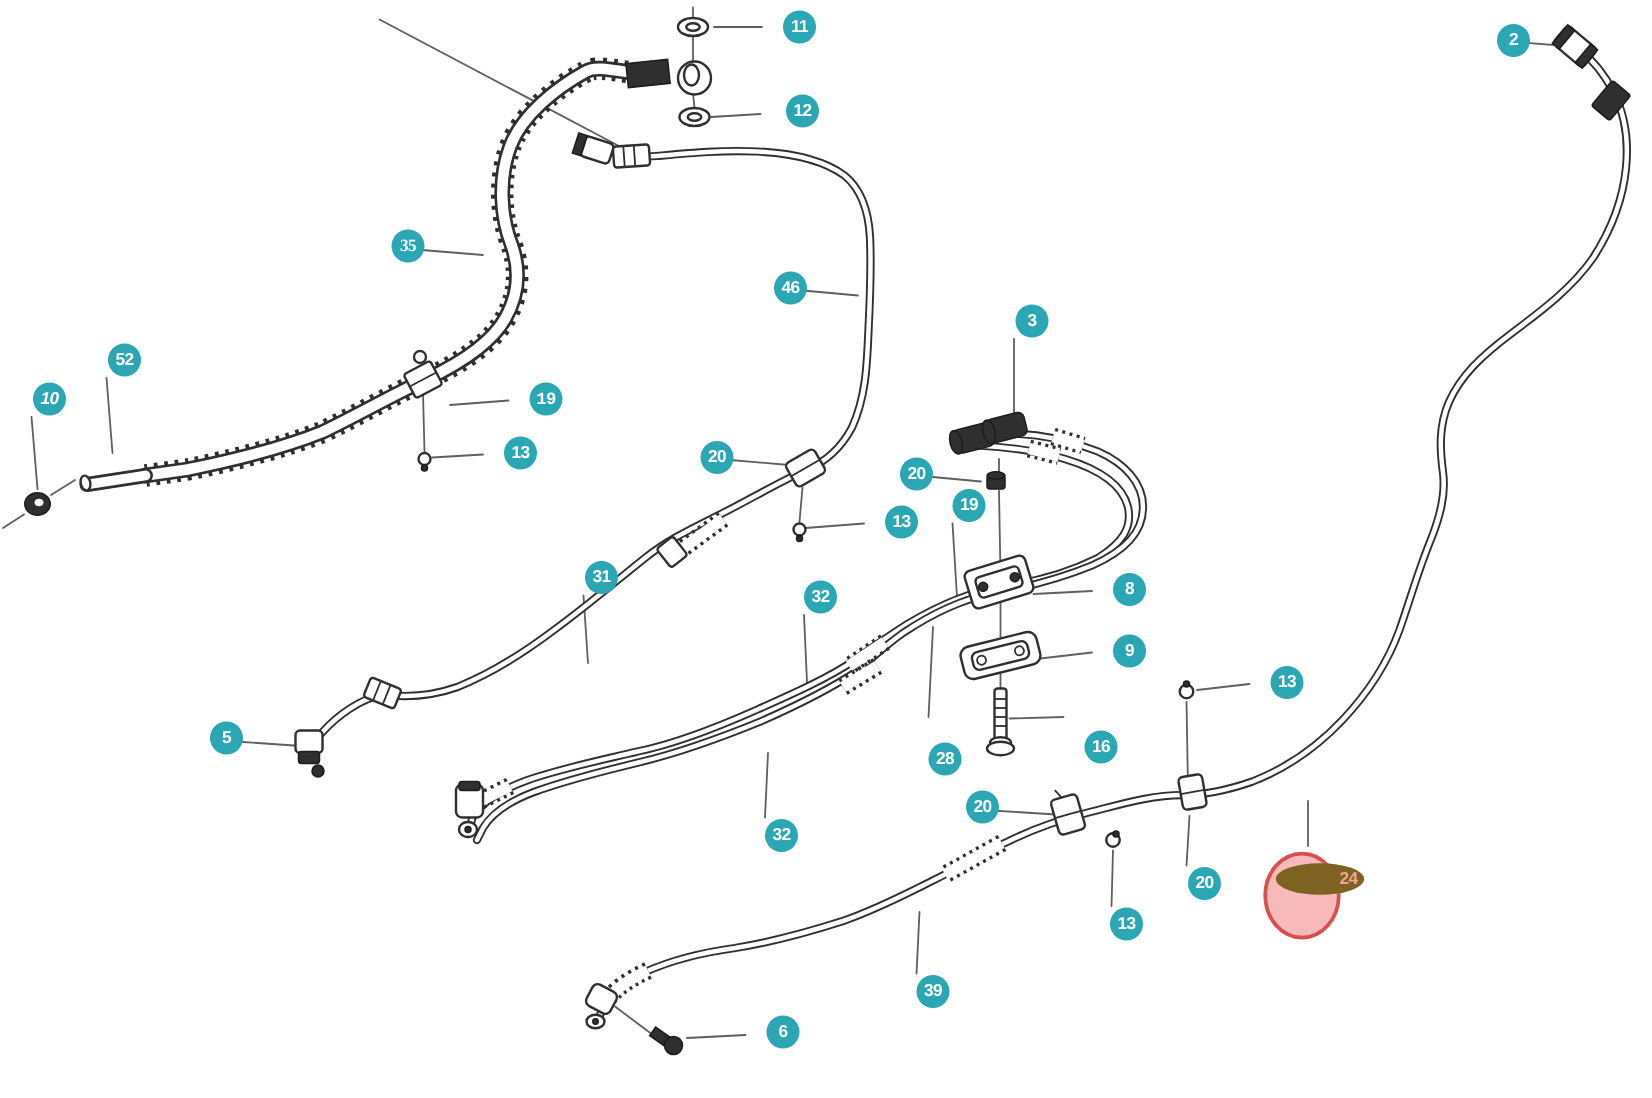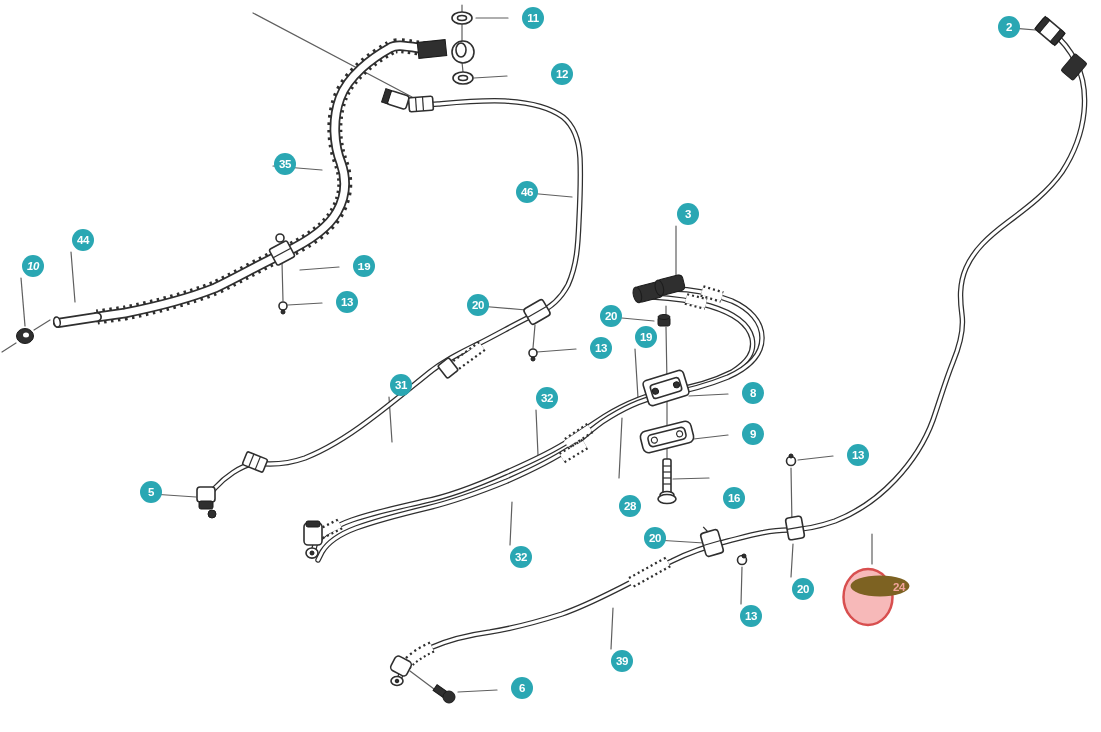--- a/index.html
+++ b/index.html
@@ -293,25 +293,25 @@
       <g transform="translate(448,368) rotate(-38)">
         <rect class="fit-f" x="-7" y="-8" width="14" height="16" rx="2"></rect>
       </g>
     </g>
 
     <ellipse cx="868" cy="597" rx="24.5" ry="28" fill="#f08080" fill-opacity="0.55" stroke="#d84f4f" stroke-width="2.5"></ellipse>
   </svg>
 
   <div id="badge-layer">
       <div class="badge" style="left: 521px; top: 18px;">11</div>
-      <div class="badge" style="left: 550px; top: 74px;">12</div>
+      <div class="badge" style="left: 523px; top: 74px;">12</div>
       <div class="badge" style="left: 997px; top: 27px;">2</div>
-      <div class="badge" style="left: 273px; top: 164px;">35</div>
+      <div class="badge" style="left: 260px; top: 164px; font-family: Liberation Serif, serif;">35</div>
       <div class="badge" style="left: 515px; top: 192px;">46</div>
-      <div class="badge" style="left: 71px; top: 240px;">44</div>
+      <div class="badge" style="left: 71px; top: 240px;">52</div>
       <div class="badge" style="left: 21px; top: 266px; font-style: italic;">10</div>
       <div class="badge" style="left: 352px; top: 266px; font-family: Liberation Mono, monospace;">19</div>
       <div class="badge" style="left: 676px; top: 214px;">3</div>
       <div class="badge" style="left: 335px; top: 302px;">13</div>
       <div class="badge" style="left: 466px; top: 305px;">20</div>
       <div class="badge" style="left: 599px; top: 316px;">20</div>
       <div class="badge" style="left: 634px; top: 337px;">19</div>
       <div class="badge" style="left: 589px; top: 348px;">13</div>
       <div class="badge" style="left: 389px; top: 385px;">31</div>
       <div class="badge" style="left: 535px; top: 398px;">32</div>

